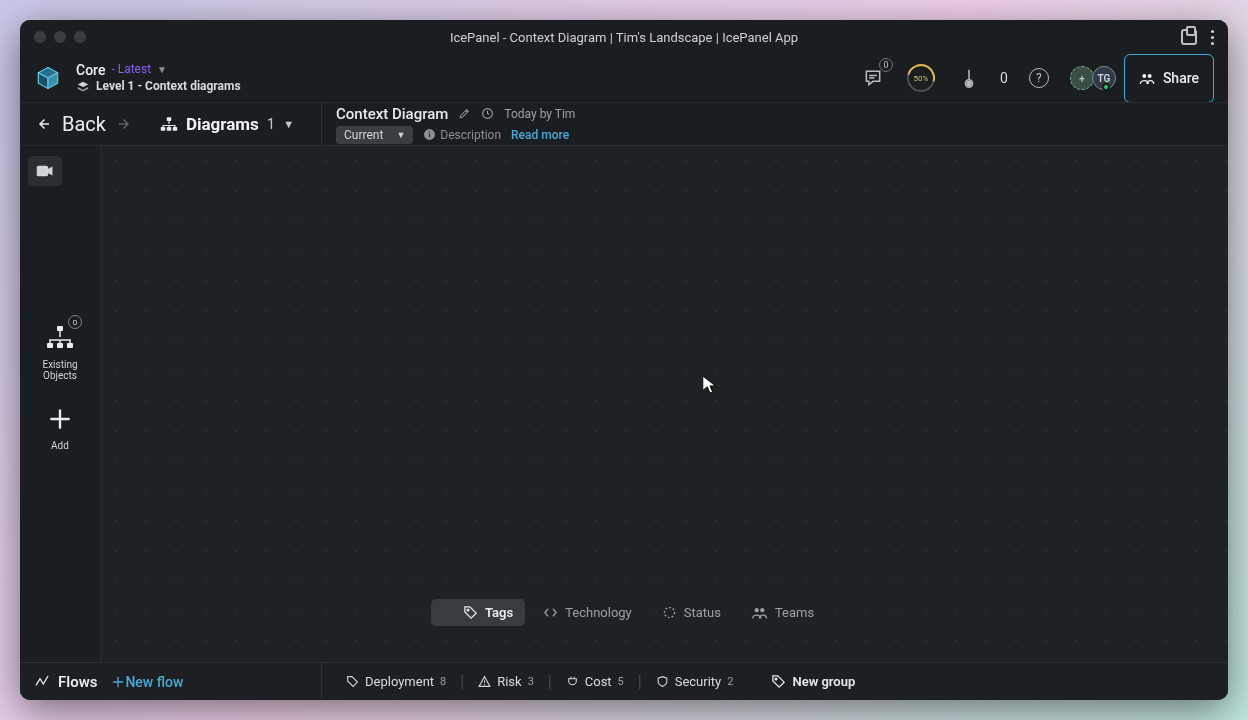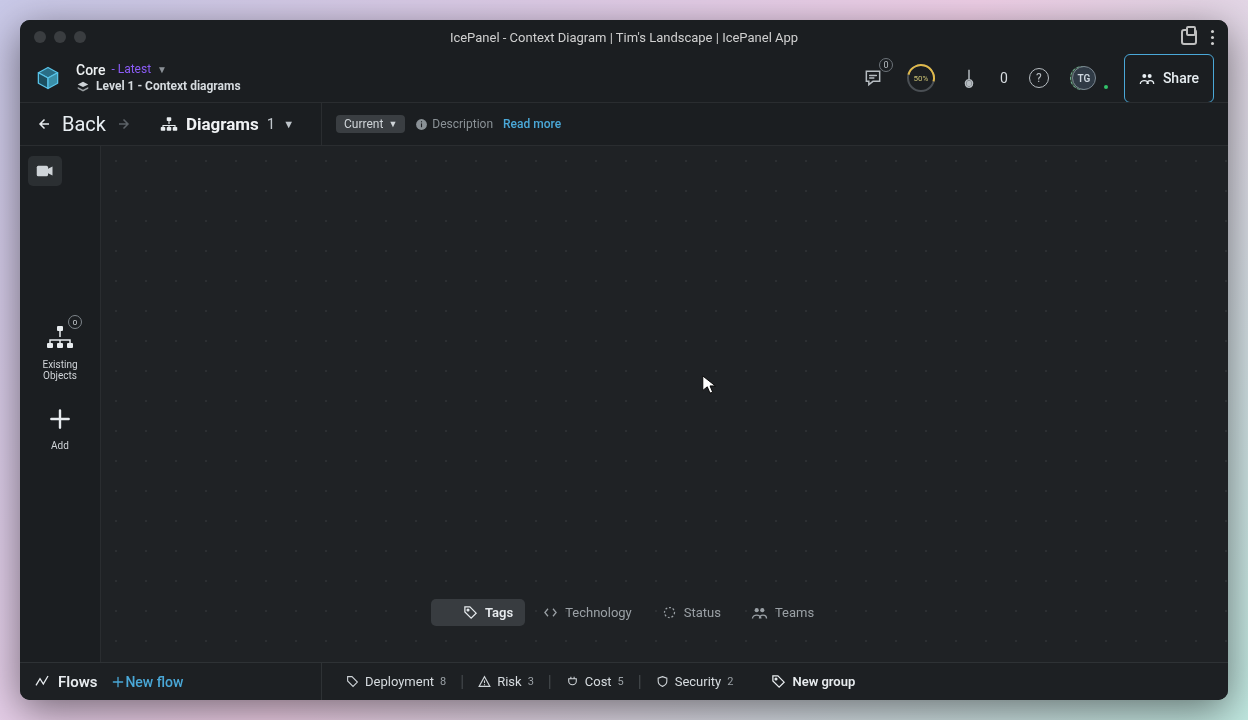--- a/index.html
+++ b/index.html
@@ -40,21 +40,21 @@
   .badge0 { position:absolute; top:-3px; right:-3px; min-width:14px; height:14px; border-radius:7px; border:1px solid #6c7379; color:#b7bdc2; font-size:9px; display:flex; align-items:center; justify-content:center; background:#1b1e21; padding:0 3px;}
   .gauge { width:28px; height:28px; border-radius:50%; border:2px solid #4a4f54; position:relative; }
   .gauge::before{ content:''; position:absolute; inset:-2px; border-radius:50%; border:2px solid transparent; border-top-color:#e0b94a; border-right-color:#e0b94a; transform:rotate(-30deg);}
   .gauge span{ position:absolute; inset:0; display:flex; align-items:center; justify-content:center; font-size:8px; color:#c9c074;border-radius:9px;}
   .therm svg{ width:16px; height:22px; }
   .count0 { font-size:14px; color:#d6dbdf; }
   .help { width:20px; height:20px; border:1.5px solid #b7bdc2; border-radius:50%; display:flex; align-items:center; justify-content:center; font-size:12px; color:#b7bdc2;}
   .avatar-pair { position:relative; width:40px; height:26px; }
   .avatar-pair .a1,.avatar-pair .a2{ position:absolute; width:24px; height:24px; border-radius:50%; display:flex; align-items:center; justify-content:center; font-size:10px; font-weight:600; }
   .avatar-pair .a1{ left:0; top:1px; background:#3a4f44; color:#a5d9bc; border:1px dashed #6fae8d; }
-  .avatar-pair .a2{ left:2px; top:1px; background:#303b46; color:#cdd7df; border:1.5px solid #7a8690;}
+  .avatar-pair .a2{ left:22px; top:1px; background:#303b46; color:#cdd7df; border:1.5px solid #7a8690;}
   .avatar-pair .dot{ position:absolute; width:8px; height:8px; background:#32c36a; border-radius:50%; right:0; bottom:0; border:2px solid #1b1e21;}
   .share-btn { height:49px; padding:0 14px; border:1.5px solid #4aa8d8; border-radius:6px; display:flex; align-items:center; gap:8px; color:#e8eef2; font-size:14px; font-weight:500;}
 
   
   .subheader { height:44px; display:flex; align-items:center; border-top:1px solid #2a2d30; border-bottom:1px solid #2a2d30; }
   .sub-left { width:302px; height:100%; display:flex; align-items:center; padding:0 14px; gap:10px; border-right:1px solid #2a2d30; }
   .navarr { color:#c5cacf; display:flex; align-items:center; }
   .navarr.dim { color:#5c6267; }
   .backtxt { font-size:20px; color:#e8eef2; }
   .diagrams-pill { display:flex; align-items:center; gap:8px; }
@@ -62,21 +62,21 @@
   .diagrams-pill .cnt { font-size:15px; color:#bfc5ca; }
   .diagrams-pill .chev { color:#bfc5ca; font-size:11px; }
 
   .sub-right { flex:1; display:flex; flex-direction:column; justify-content:center; padding:4px 14px; gap:3px; }
   .sub-right .row1 { display:flex; align-items:center; gap:10px; }
   .dname { font-size:15px; color:#e7ebee; font-weight:500; }
   .edit-ic { color:#7e858b; }
   .time-ic { color:#8a9196; }
   .timetxt { font-size:12px; color:#9aa0a5; }
   .sub-right .row2 { display:flex; align-items:center; gap:10px; }
-  .pill-current { background:#3a3e42; border-radius:4px; padding:2px 8px; font-size:12px; color:#cfd4d8; display:flex; align-items:center; gap:5px;}
+  .pill-current { background:#3a3e42; border-radius:4px; padding:2px 8px; font-size:12px; color:#cfd4d8; display:flex; align-items:center; gap:13px;}
   .desc-ic { color:#8a9196; display:flex; align-items:center; gap:4px; font-size:12px; }
   .readmore { color:#4aa8d8; font-size:12px; font-weight:500; }
 
   
   .body { flex:1; display:flex; position:relative; }
   .left-rail { width:80px; position:relative; }
   .cam-btn { position:absolute; left:8px; top:10px; width:34px; height:30px; background:#2b2f32; border-radius:5px; display:flex; align-items:center; justify-content:center; color:#cfd4d8; }
   .tool-card { position:absolute; left:12px; width:56px; background:transparent; text-align:center; color:#d0d4d8; font-size:10px; }
   .tool-card.ex { top:175px; }
   .tool-card.add { top:256px; }
@@ -218,20 +218,35 @@
               <rect x="17" y="14" width="6" height="5" rx="1"></rect>
               <path d="M12 6v4M4 14v-2h16v2M12 12v2" stroke="#e7ebee" stroke-width="1.5" fill="none"></path>
             </g>
           </svg>
         <span class="dtitle">Diagrams</span>
         <span class="cnt">1</span>
         <span class="chev">▼</span>
       </div>
     </div>
     <div class="sub-right">
+      <div class="row1">
+        <span class="dname">Context Diagram</span>
+        <span class="edit-ic">
+          <svg width="13" height="13" viewBox="0 0 24 24" fill="none" stroke="#8a9196" stroke-width="2">
+              <path d="M4 20l4-1 11-11-3-3L5 16l-1 4zM14 6l3 3"></path>
+            </svg>
+        </span>
+        <span class="time-ic">
+          <svg width="13" height="13" viewBox="0 0 24 24" fill="none" stroke="#9aa0a5" stroke-width="2">
+              <circle cx="12" cy="12" r="9"></circle>
+              <path d="M12 7v5l3 2"></path>
+            </svg>
+        </span>
+        <span class="timetxt">Today by Tim</span>
+      </div>
       <div class="row2">
         <span class="pill-current">
           <span>Current</span>
           <span style="font-size:9px">▼</span>
         </span>
         <span class="desc-ic">
           <svg width="13" height="13" viewBox="0 0 24 24">
               <circle cx="12" cy="12" r="10" fill="#8a9196"></circle>
               <rect x="11" y="10" width="2" height="7" fill="#1d2023"></rect>
               <rect x="11" y="6" width="2" height="2" fill="#1d2023"></rect>

